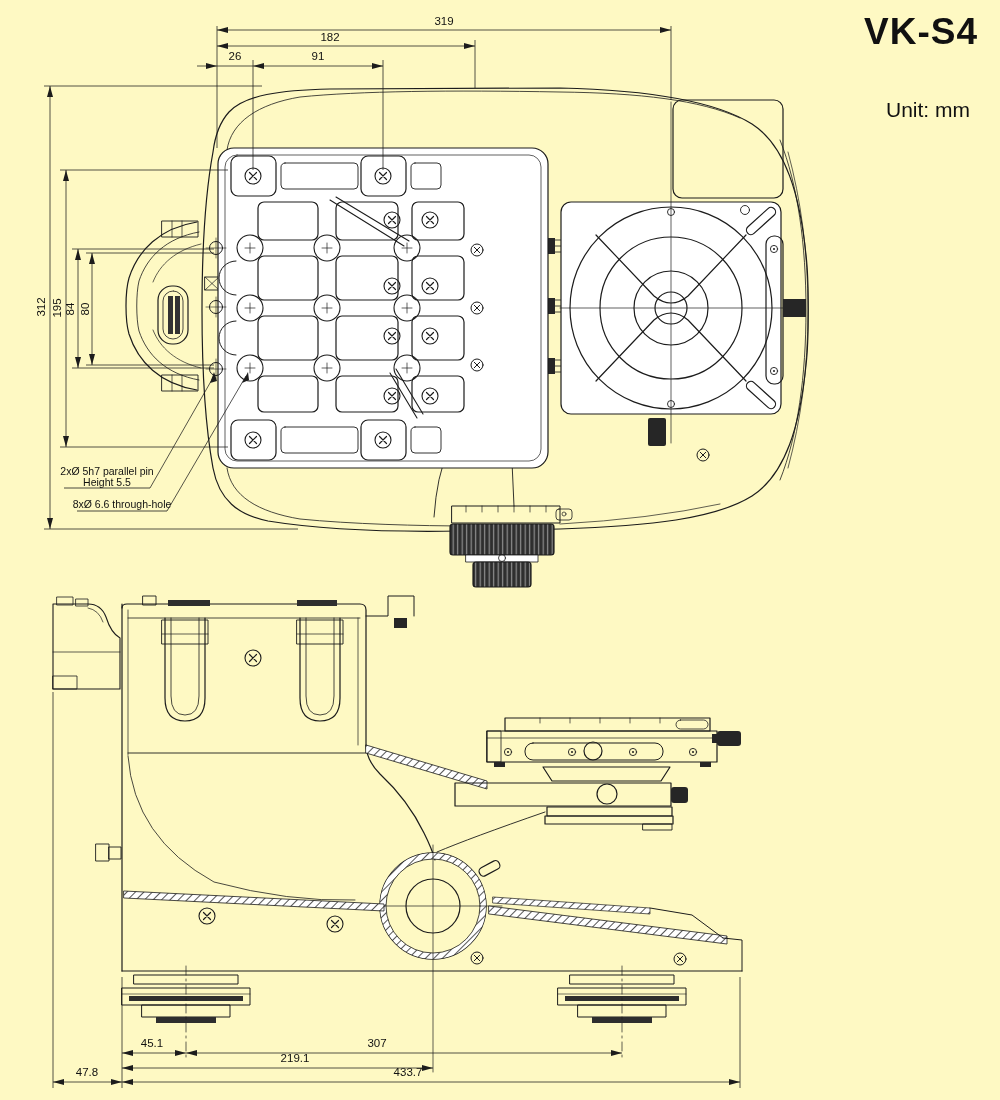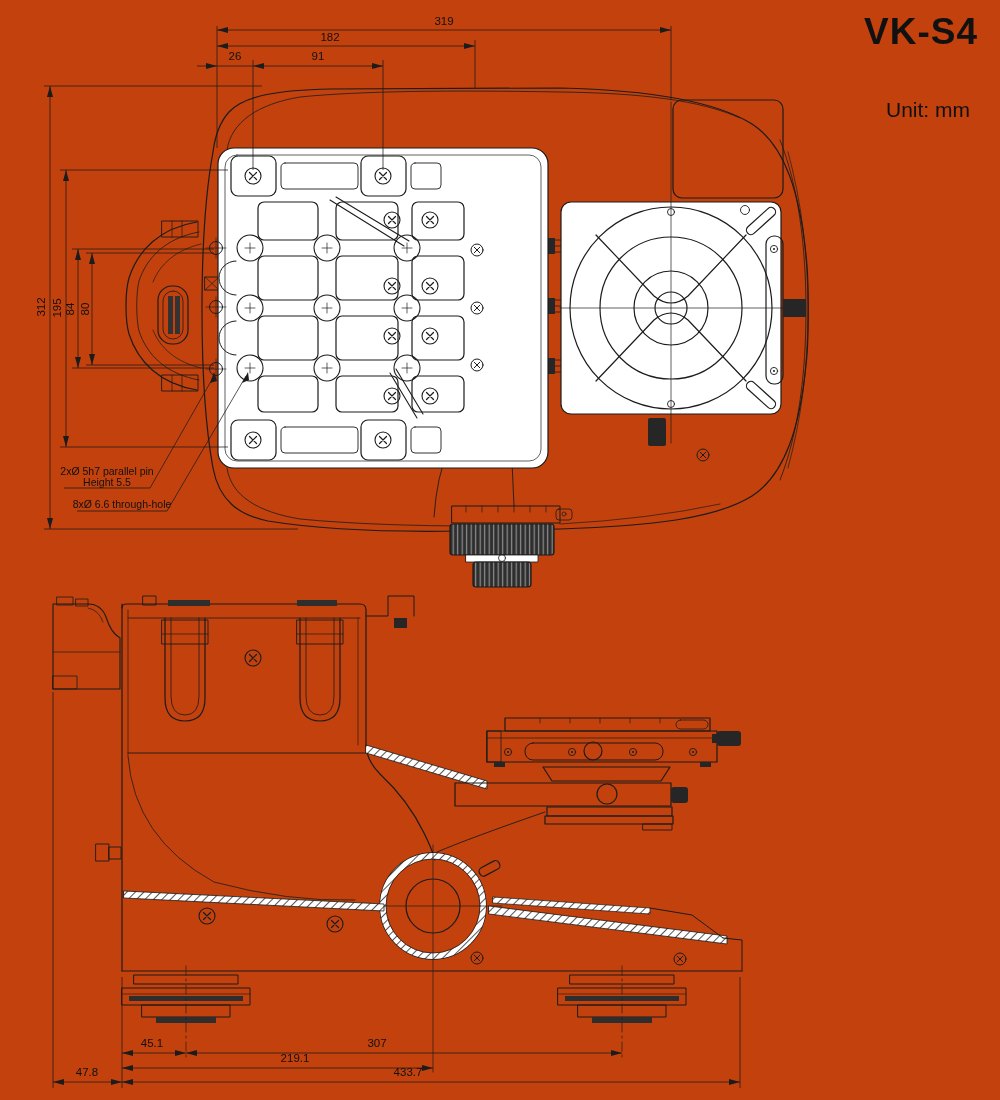--- a/index.html
+++ b/index.html
@@ -1,16 +1,16 @@
 <!DOCTYPE html>
 <html><head>
 <meta charset="utf-8">
 <style>
   html,body{margin:0;padding:0;background:#fff;}
-  .sheet{position:relative;width:1000px;height:1100px;background:#c2410c;overflow:hidden;
+  .sheet{position:relative;width:1000px;height:1100px;background:#fef9c3;overflow:hidden;
          font-family:"Liberation Sans", sans-serif;}
   svg{position:absolute;left:0;top:0;}
   text{font-family:"Liberation Sans", sans-serif;fill:#111;stroke:none;}
   .dim{font-size:11.5px;}
   .ann{font-size:10.5px;}
   .title{font-size:37px;font-weight:bold;letter-spacing:1px;}
   .unit{font-size:21px;}
 </style>
 </head>
 <body>

